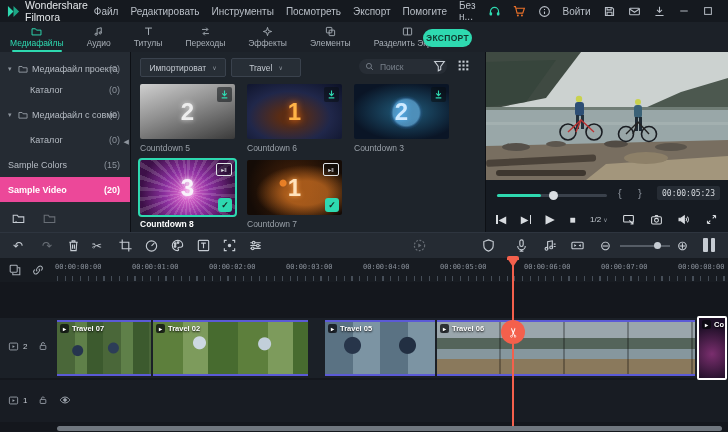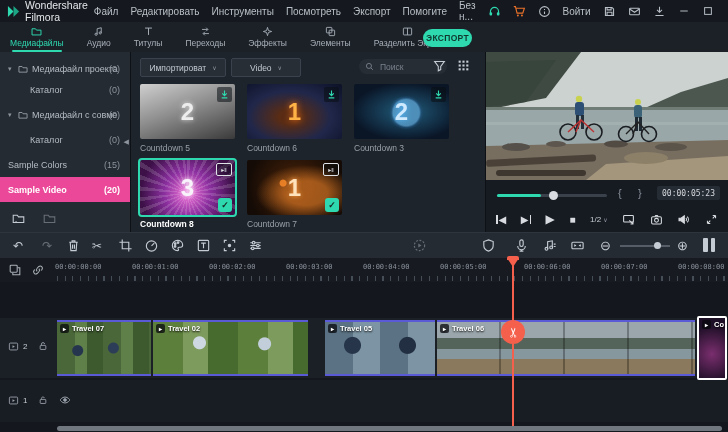--- a/index.html
+++ b/index.html
@@ -343,21 +343,21 @@
     </div>
     <span id="sidebar-collapse">◀</span>
   </div>
 
   <div id="media">
     <div class="dropdown" id="dd-import">
       <span>Импортироват</span>
       <span class="caret">∨</span>
     </div>
     <div class="dropdown" id="dd-record">
-      <span>Video</span>
+      <span>Travel</span>
       <span class="caret">∨</span>
     </div>
     <div id="search-box">
       <span class="ic">
           <svg width="9" height="9" viewBox="0 0 16 16" fill="none" stroke="#79818b" stroke-width="1.6">
             <circle cx="7" cy="7" r="4.5"></circle>
             <path d="M10.5 10.5L14 14"></path>
           </svg>
         </span>
       <input placeholder="Поиск" style="">

